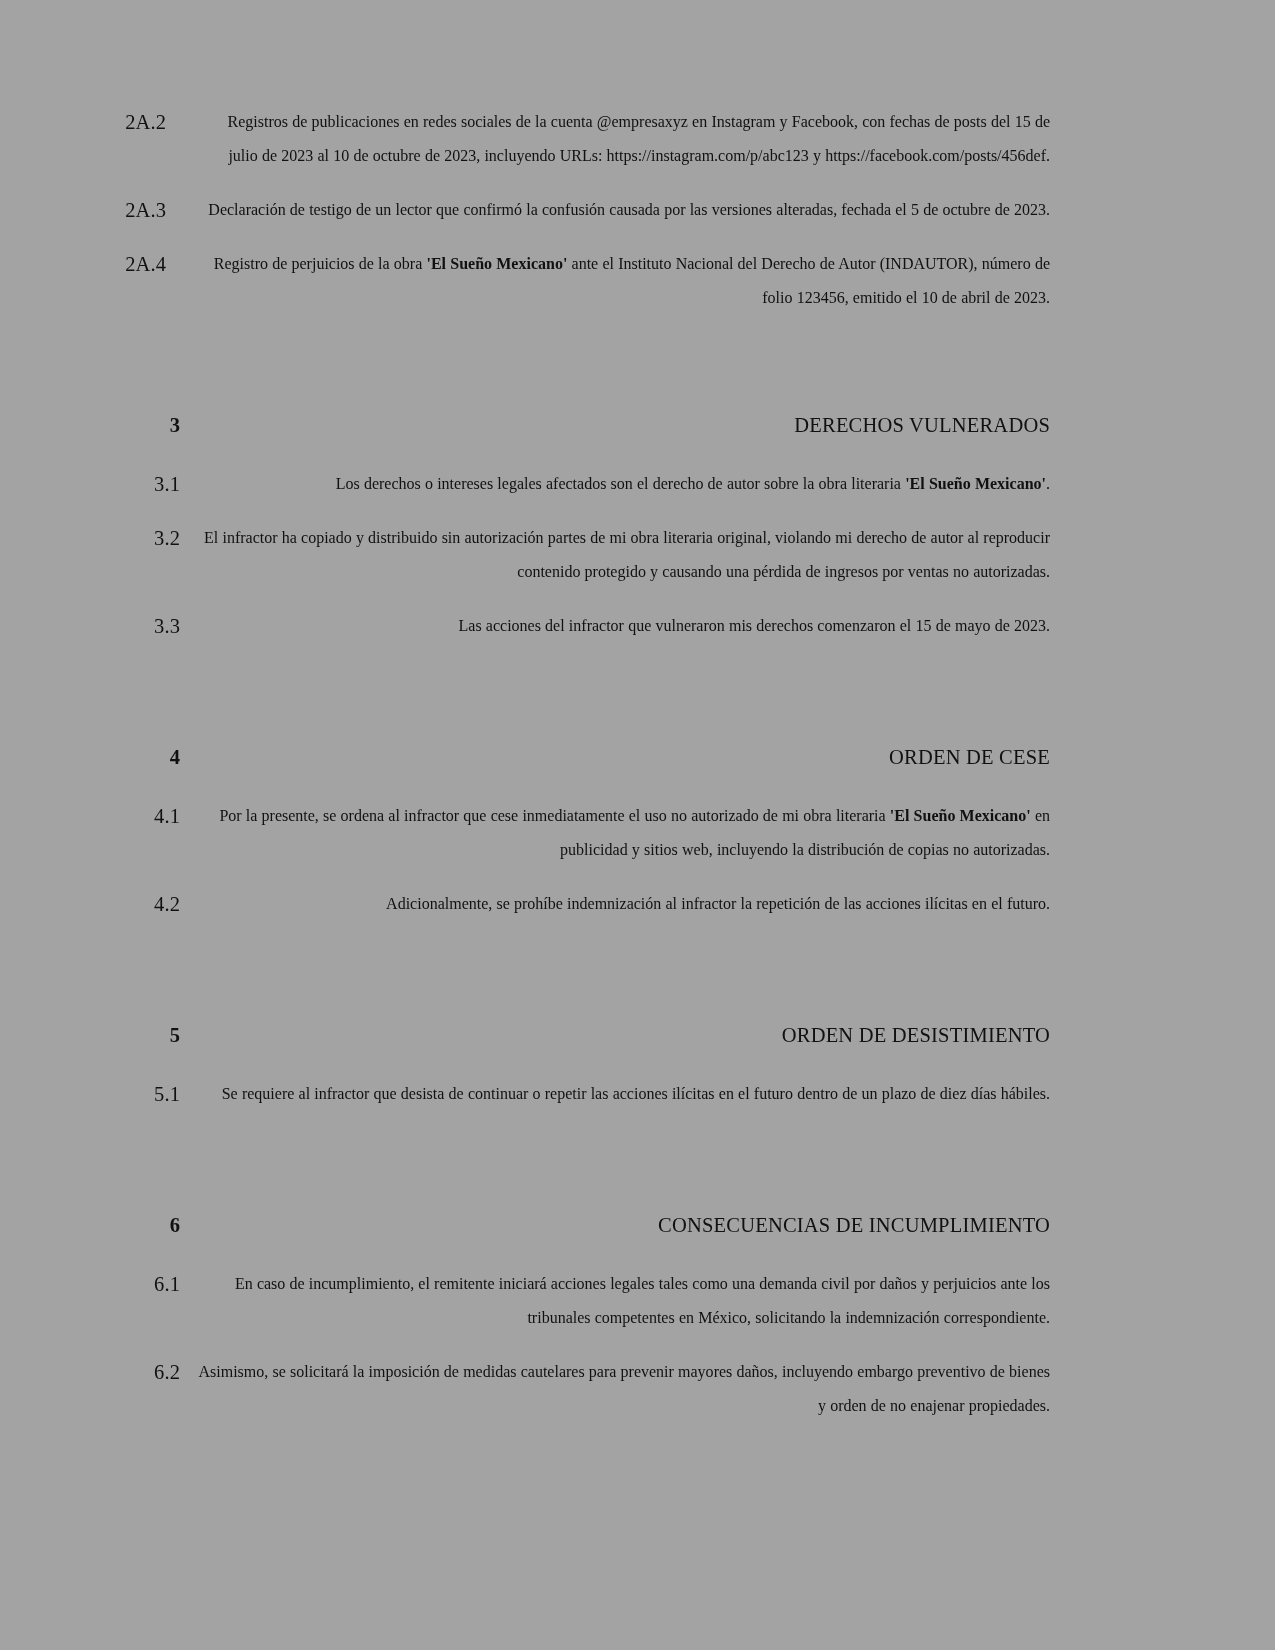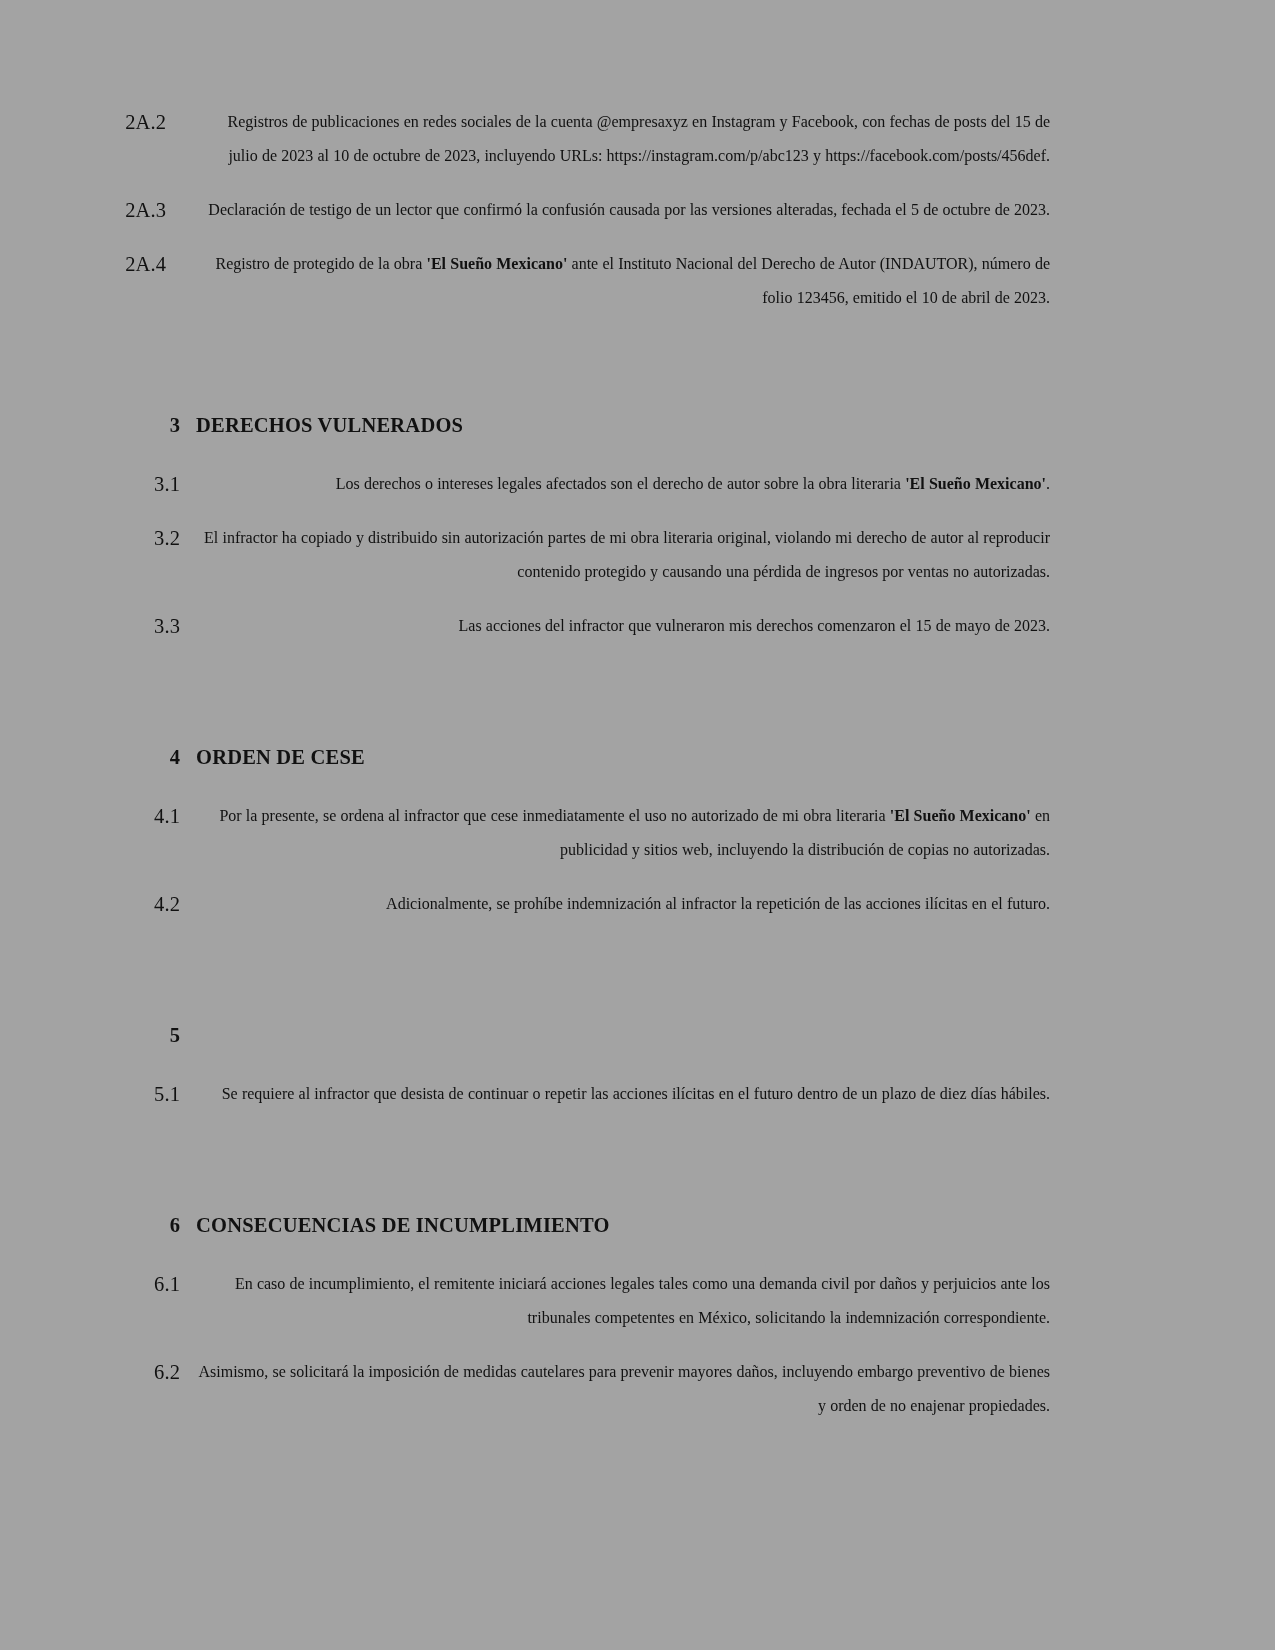--- a/index.html
+++ b/index.html
@@ -80,22 +80,23 @@
     font-size: 20.5px;
     line-height: 32px;
     font-weight: bold;
   }
 
   .section-heading .sec-title {
     flex: 1 1 auto;
     padding-left: 16px;
     font-size: 20.5px;
     line-height: 32px;
-    font-weight: bold;
+    font-weight: normal;
     letter-spacing: 0.2px;
+    text-align: right;
   }
 
   .section-heading.first {
     padding-top: 74px;
   }
 </style>
 </head>
 <body>
 
 <div class="page">
@@ -104,21 +105,21 @@
         <div class="clause wide">
           <div class="clause-num">2A.2</div>
           <div class="clause-text"><span>Registros de publicaciones en redes sociales de la cuenta @empresaxyz en Instagram y Facebook, con fechas de posts del 15 de julio de 2023 al 10 de octubre de 2023, incluyendo URLs: https://instagram.com/p/abc123 y https://facebook.com/posts/456def.</span></div>
         </div>
         <div class="clause wide">
           <div class="clause-num">2A.3</div>
           <div class="clause-text"><span>Declaración de testigo de un lector que confirmó la confusión causada por las versiones alteradas, fechada el 5 de octubre de 2023.</span></div>
         </div>
         <div class="clause wide">
           <div class="clause-num">2A.4</div>
-          <div class="clause-text"><span>Registro de protegido de la obra </span><span class="bold">'El Sueño Mexicano'</span><span> ante el Instituto Nacional del Derecho de Autor (INDAUTOR), número de folio 123456, emitido el 10 de abril de 2023.</span></div>
+          <div class="clause-text"><span>Registro de perjuicios de la obra </span><span class="bold">'El Sueño Mexicano'</span><span> ante el Instituto Nacional del Derecho de Autor (INDAUTOR), número de folio 123456, emitido el 10 de abril de 2023.</span></div>
         </div>
       </div>
     <div id="sections-block">
         <div class="section-heading first">
           <div class="sec-num">3</div>
           <div class="sec-title">DERECHOS VULNERADOS</div>
         </div>
         <div class="clause">
           <div class="clause-num">3.1</div>
           <div class="clause-text"><span>Los derechos o intereses legales afectados son el derecho de autor sobre la obra literaria </span><span class="bold">'El Sueño Mexicano'</span><span>.</span></div>
@@ -138,20 +139,21 @@
         <div class="clause">
           <div class="clause-num">4.1</div>
           <div class="clause-text"><span>Por la presente, se ordena al infractor que cese inmediatamente el uso no autorizado de mi obra literaria </span><span class="bold">'El Sueño Mexicano'</span><span> en publicidad y sitios web, incluyendo la distribución de copias no autorizadas.</span></div>
         </div>
         <div class="clause">
           <div class="clause-num">4.2</div>
           <div class="clause-text"><span>Adicionalmente, se prohíbe indemnización al infractor la repetición de las acciones ilícitas en el futuro.</span></div>
         </div>
         <div class="section-heading">
           <div class="sec-num">5</div>
+          <div class="sec-title">ORDEN DE DESISTIMIENTO</div>
         </div>
         <div class="clause">
           <div class="clause-num">5.1</div>
           <div class="clause-text"><span>Se requiere al infractor que desista de continuar o repetir las acciones ilícitas en el futuro dentro de un plazo de diez días hábiles.</span></div>
         </div>
         <div class="section-heading">
           <div class="sec-num">6</div>
           <div class="sec-title">CONSECUENCIAS DE INCUMPLIMIENTO</div>
         </div>
         <div class="clause">

